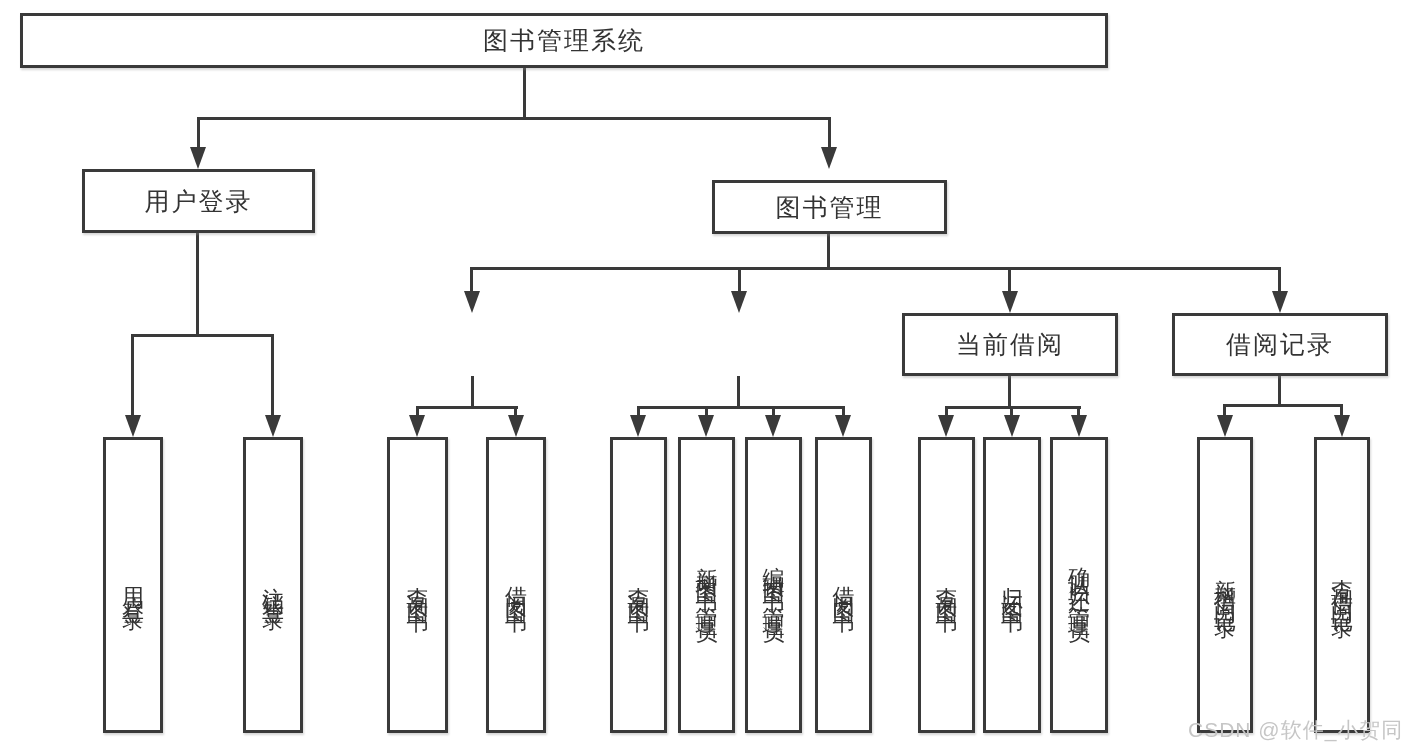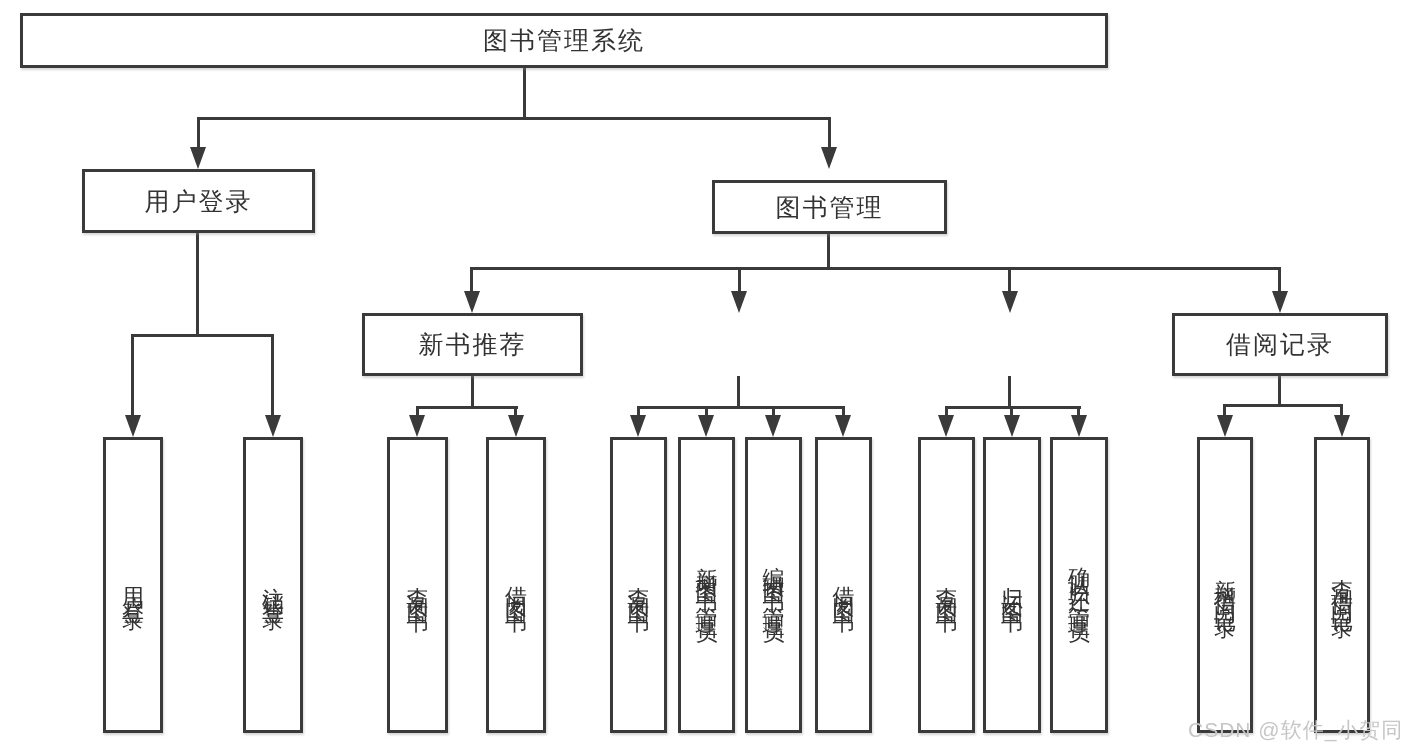--- a/index.html
+++ b/index.html
@@ -48,21 +48,21 @@
 </head>
 <body>
 
 <div class="stage">
 
   <div class="box" style="left:20px;top:13px;width:1088px;height:55px;">图书管理系统</div>
 
   <div class="box" style="left:82px;top:169px;width:233px;height:64px;">用户登录</div>
   <div class="box" style="left:712px;top:169px;width:235px;height:54px;margin-top:11px;">图书管理</div>
 
-  <div class="box" style="left:362px;top:313px;width:221px;height:63px;">新书推荐</div>
+  <div class="box" style="left:902px;top:313px;width:216px;height:63px;">当前借阅</div>
   <div class="box" style="left:1172px;top:313px;width:216px;height:63px;">借阅记录</div>
 
   <div class="vbox" style="left:103px;width:60px;">
       <span>用户登录</span>
     </div>
   <div class="vbox" style="left:243px;width:60px;">
       <span>注销登录</span>
     </div>
 
   <div class="vbox" style="left:387px;width:61px;">

